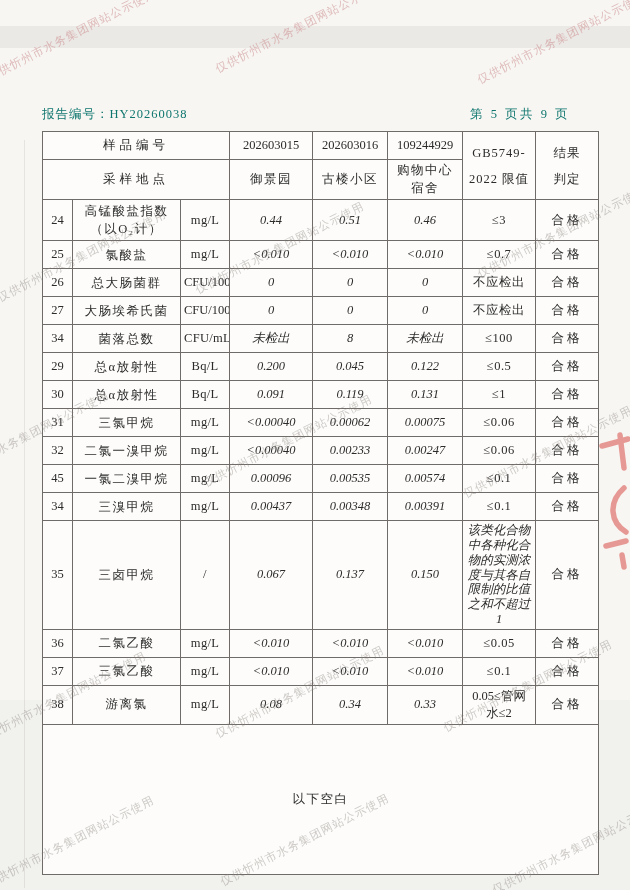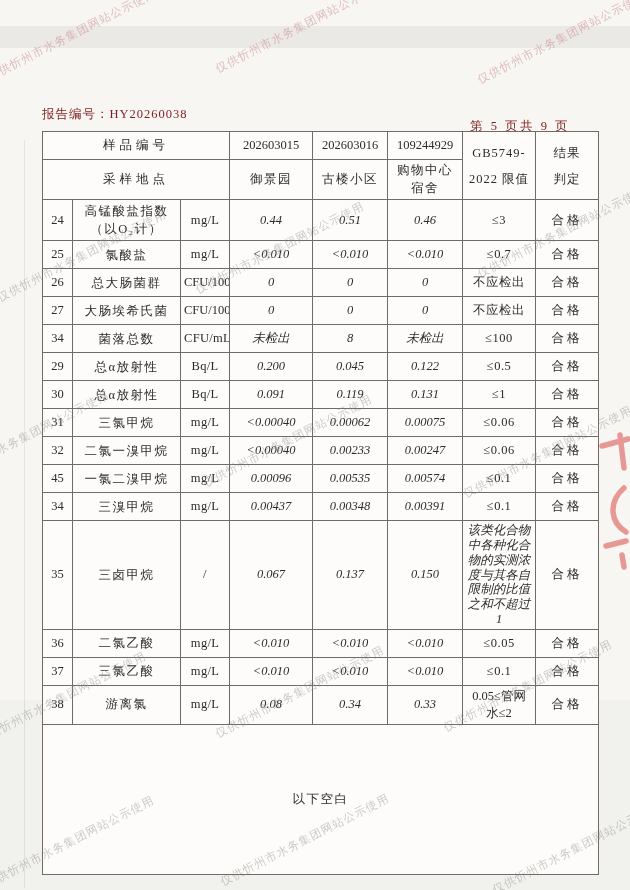--- a/index.html
+++ b/index.html
@@ -13,24 +13,24 @@
   .band-top { top:26px; height:22px; background:rgba(190,185,178,0.20); }
   .band-bottom { top:700px; height:190px; background:rgba(200,196,190,0.10); }
   .fold-line { position:absolute; left:24px; top:140px; width:1px; height:748px; background:rgba(110,100,92,0.12); }
 
   .title {
     position:absolute; top:64px; left:0; width:100%; text-align:center;
     font-size:17.5px; font-weight:bold; letter-spacing:1.5px; color:#3a3a3a;
   }
   .meta {
     position:absolute; top:106px; left:42px; width:556px;
-    display:flex; justify-content:space-between; font-size:12.5px; color:#7f1d1d;
+    display:flex; justify-content:space-between; font-size:12.5px; color:#0f766e;
   }
   .meta-left { letter-spacing:1px; }
-  .meta-right { letter-spacing:2.5px; padding-right:28px;margin-top:12px; }
+  .meta-right { letter-spacing:2.5px; padding-right:28px; }
 
   table.report {
     position:absolute; left:42px; top:131px; width:556px;
     border-collapse:collapse; table-layout:fixed; background:#fdfcfa;
   }
   .report th, .report td {
     border:1px solid #6e6b68; font-weight:normal; text-align:center;
     vertical-align:middle; font-size:12.5px; color:#2b2b2b; padding:2px 3px;
     overflow:hidden;
   }

